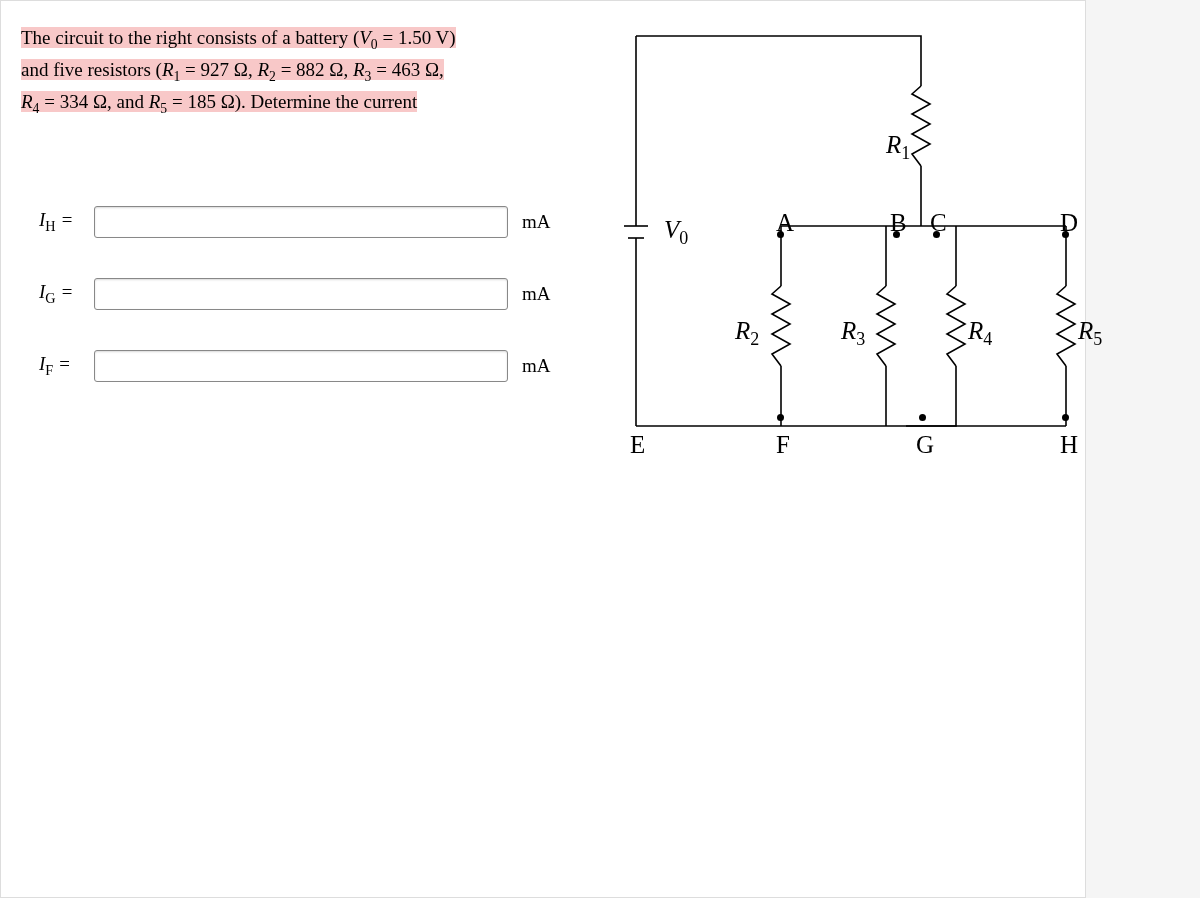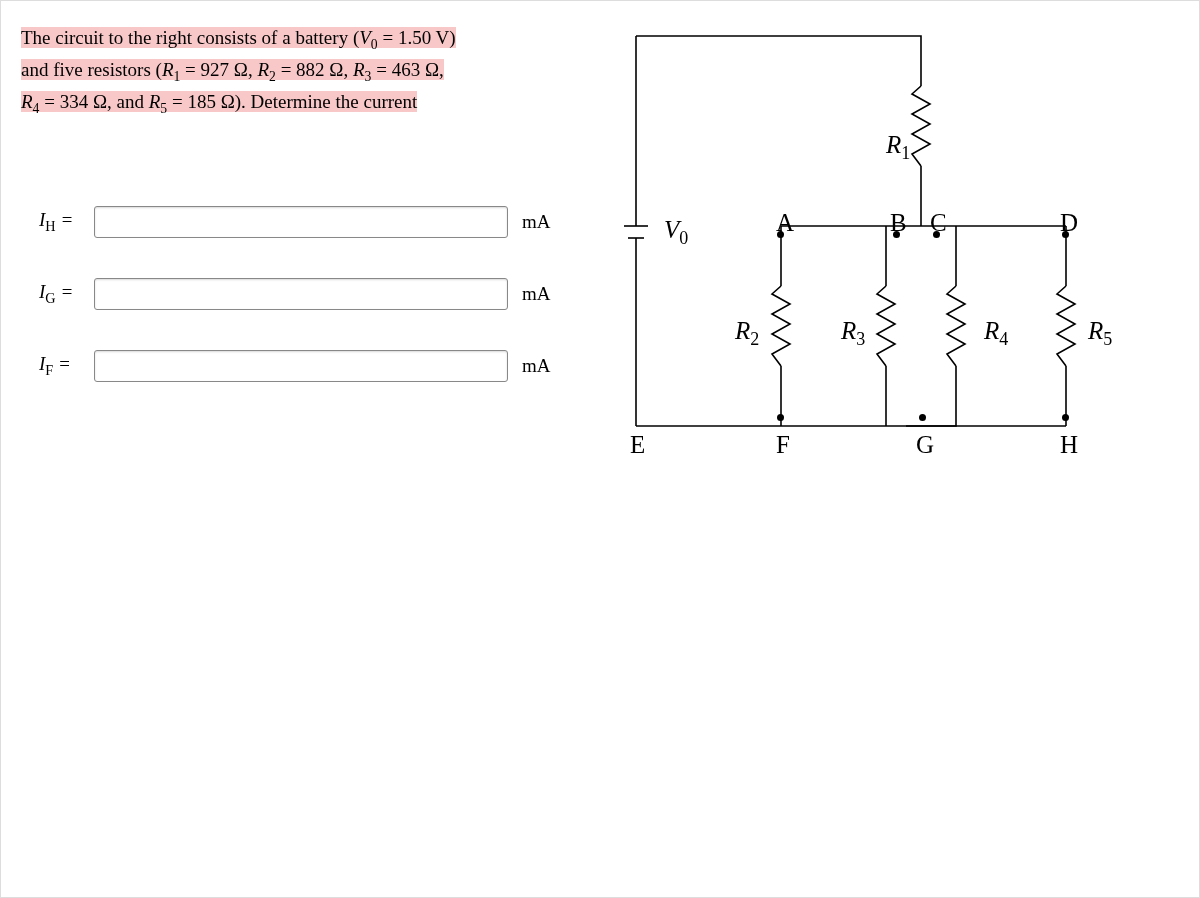--- a/index.html
+++ b/index.html
@@ -1,16 +1,16 @@
 <!DOCTYPE html>
 <html><head>
 <meta charset="utf-8">
 <style>
   html,body{margin:0;padding:0;font-family:"Times New Roman",serif;font-size:19px;color:#000;background:#f5f5f5}
-  .page{width:1200px;height:898px;background:#fff;position:relative;box-sizing:border-box;border:1px solid #ddd}
+  .page{width:1086px;height:898px;background:#fff;position:relative;box-sizing:border-box;border:1px solid #ddd}
   .problem{position:absolute;left:20px;top:22px;width:560px;line-height:1.55}
   .problem .hl{background:#f8c8c8}
   .inputs{position:absolute;left:38px;top:205px}
   .input-row{display:flex;align-items:center;margin-bottom:40px}
   .input-row .lbl{width:55px;font-style:italic;text-align:left}
   .input-row .lbl .sub{font-size:0.75em;font-style:normal;vertical-align:sub}
   .input-row input{width:400px;height:30px;border:1px solid #888;border-radius:3px;box-shadow:inset 0 1px 2px rgba(0,0,0,0.15);font-size:15px;padding:0 6px}
   .input-row .unit{margin-left:14px}
   .diagram{position:absolute;left:615px;top:25px;width:565px;height:430px}
   .dlabel{position:absolute;font-family:"Times New Roman",serif;font-size:25px}
@@ -82,22 +82,22 @@
         <path d="M450 200 L450 260"></path>
         <path d="M450 260 L441 268 L459 278 L441 288 L459 298 L441 308 L459 318 L441 328 L450 340"></path>
         <path d="M450 340 L450 400"></path>
       </g>
     </svg>
 
     <div class="dlabel" style="left:48px;top:190px"><i>V</i><span class="sub">0</span></div>
     <div class="dlabel" style="left:270px;top:105px"><i>R</i><span class="sub">1</span></div>
     <div class="dlabel" style="left:119px;top:291px"><i>R</i><span class="sub">2</span></div>
     <div class="dlabel" style="left:225px;top:291px"><i>R</i><span class="sub">3</span></div>
-    <div class="dlabel" style="left:368px;top:291px"><i>R</i><span class="sub">4</span></div>
-    <div class="dlabel" style="left:472px;top:291px"><i>R</i><span class="sub">5</span></div>
+    <div class="dlabel" style="left:352px;top:291px"><i>R</i><span class="sub">4</span></div>
+    <div class="dlabel" style="left:462px;top:291px"><i>R</i><span class="sub">5</span></div>
 
     <div class="dlabel" style="left:160px;top:183px">A</div>
     <div class="dlabel" style="left:274px;top:183px">B</div>
     <div class="dlabel" style="left:314px;top:183px">C</div>
     <div class="dlabel" style="left:444px;top:183px">D</div>
 
     <div class="dlabel" style="left:14px;top:405px">E</div>
     <div class="dlabel" style="left:160px;top:405px">F</div>
     <div class="dlabel" style="left:300px;top:405px">G</div>
     <div class="dlabel" style="left:444px;top:405px">H</div>

